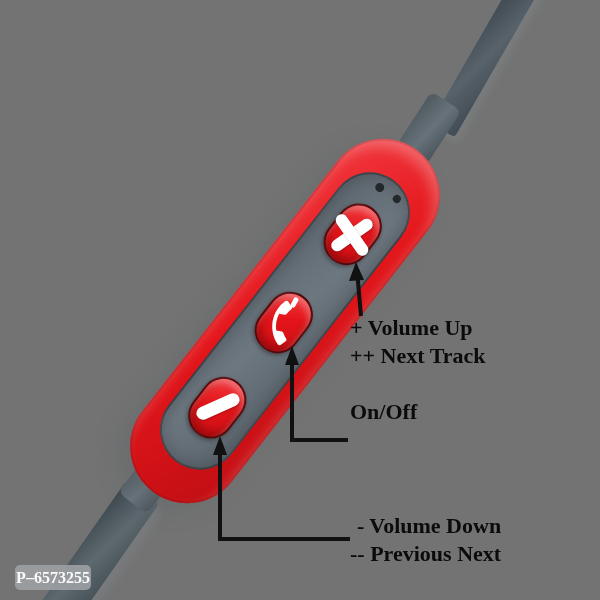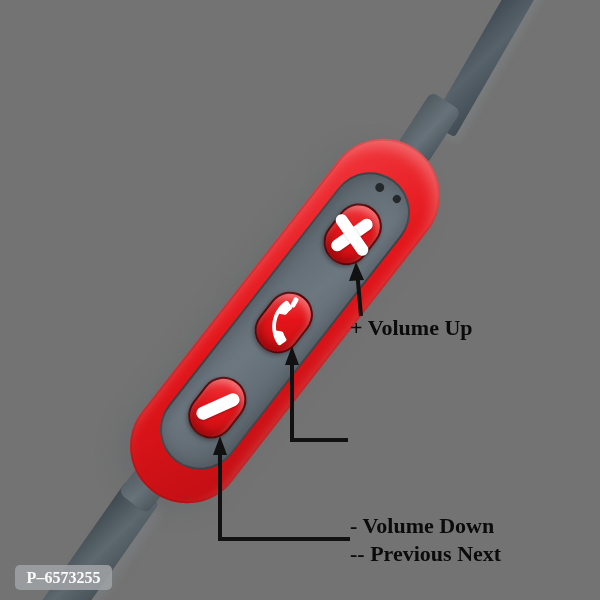--- a/index.html
+++ b/index.html
@@ -97,25 +97,25 @@
   .callouts polygon  { fill: #111; }
 
   
   .ann {
     position: absolute; left: 350px;
     font-weight: 700; font-size: 22px; line-height: 28px;
     color: #0b0b0b; white-space: nowrap; letter-spacing: 0;
   }
   .ann-up   { top: 314px; }
   .ann-call { top: 398px; }
-  .ann-down { top: 512px; }
+  .ann-down { top: 512px; text-align: right; }
 
   
   .watermark {
-    position: absolute; left: 15px; top: 565px; width: 97px; height: 25px;
+    position: absolute; left: 15px; top: 565px; width: 76px; height: 25px;
     border-radius: 5px; background: rgba(158,162,165,.88);
     color: #fbfbfb; font-weight: 700; font-size: 16px; line-height: 25px;
     text-align: center;
   }
 </style>
 </head>
 <body>
 
 <div class="canvas">
 
@@ -149,22 +149,24 @@
     <polyline points="361,316 357,270"></polyline>
     <polygon points="356,262 349,281 364,280"></polygon>
     <polyline points="348,440 292,440 292,352"></polyline>
     <polygon points="292,346 285,365 299,365"></polygon>
     <polyline points="350,539 220,539 220,442"></polyline>
     <polygon points="220,436 213,455 227,455"></polygon>
   </svg>
 
   <div class="ann ann-up">
     <div>+ Volume Up</div>
+    <div>++ Next Track</div>
   </div>
   <div class="ann ann-call">
+    <div>On/Off</div>
   </div>
   <div class="ann ann-down">
     <div>- Volume Down</div>
     <div>-- Previous Next</div>
   </div>
 
   <div class="watermark">
     <span>P–6573255</span>
   </div>
 

